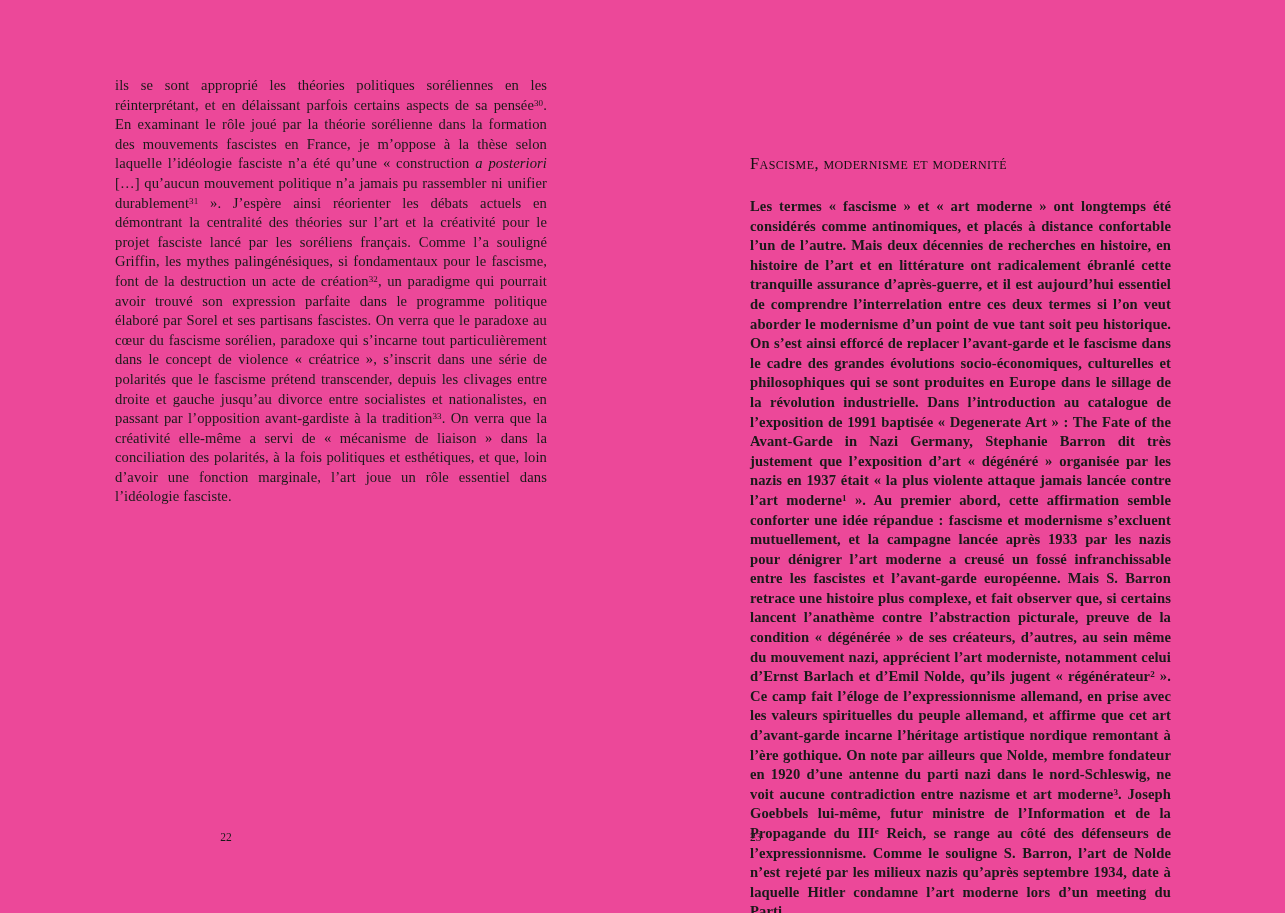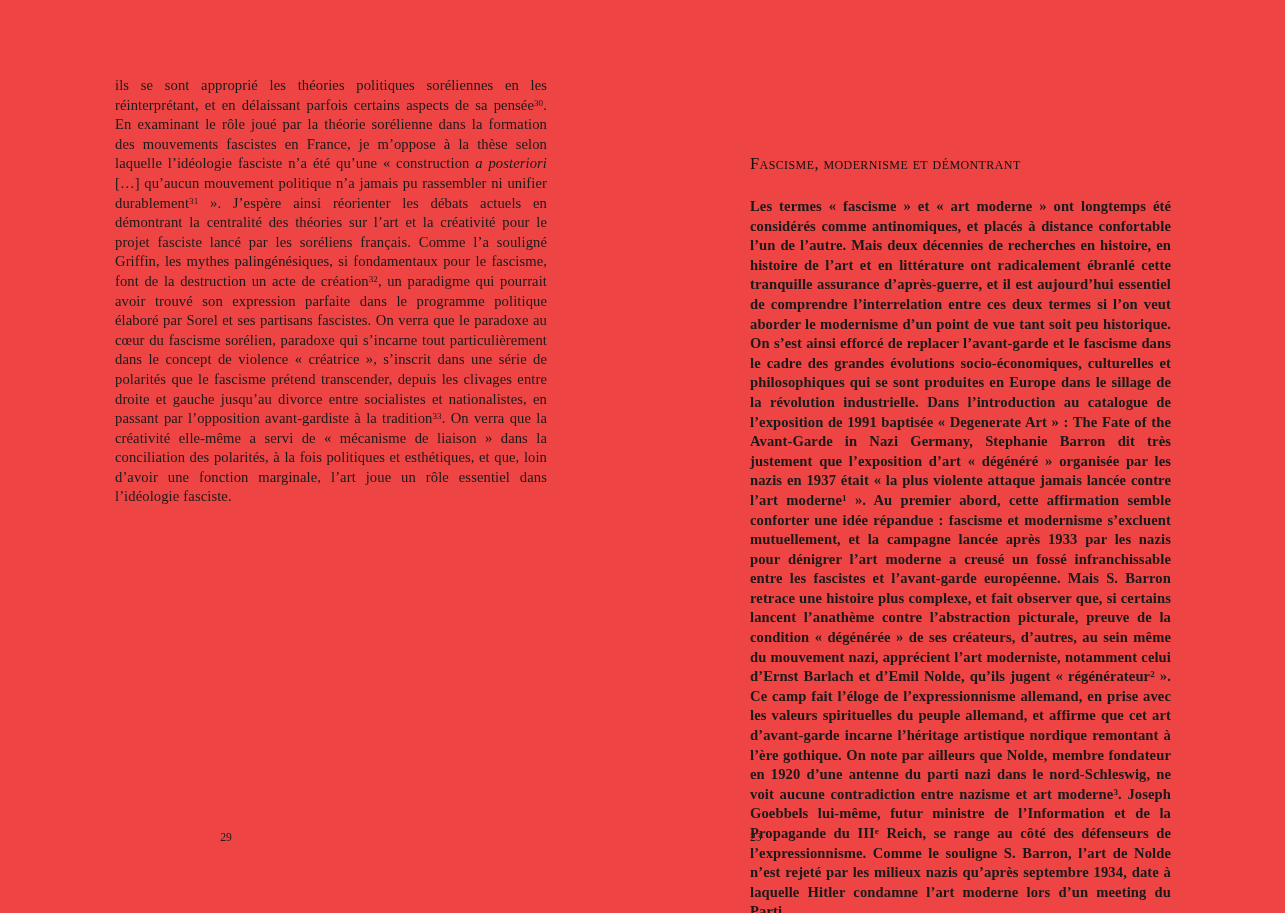--- a/index.html
+++ b/index.html
@@ -4,21 +4,21 @@
 <style>
   html, body {
     margin: 0;
     padding: 0;
     background: #ffffff;
   }
   .spread {
     position: relative;
     width: 1285px;
     height: 913px;
-    background: #ef4444;
+    background: #ec4899;
     font-family: "Liberation Serif", "DejaVu Serif", serif;
     color: #1a1a1a;
     overflow: hidden;
   }
   .page {
     position: absolute;
     top: 0;
     height: 100%;
   }
   .page-left  { left: 0;    width: 642px; }
@@ -100,22 +100,22 @@
     top: -0.45em;
   }
 </style>
 </head>
 <body>
 
 <div class="spread">
 
   <section class="page page-left">
     <p class="body-text"><span>ils se sont approprié les théories politiques soréliennes en les réinterprétant, et en délaissant parfois certains aspects de sa pensée</span><span class="seg-sup">30</span><span>. En examinant le rôle joué par la théorie sorélienne dans la formation des mouvements fascistes en France, je m’oppose à la thèse selon laquelle l’idéologie fasciste n’a été qu’une «&nbsp;construction </span><span class="seg-i">a posteriori</span><span> […] qu’aucun mouvement politique n’a jamais pu rassembler ni unifier durablement</span><span class="seg-sup">31</span><span>&nbsp;». J’espère ainsi réorienter les débats actuels en démontrant la centralité des théories sur l’art et la créativité pour le projet fasciste lancé par les soréliens français. Comme l’a souligné Griffin, les mythes palingénésiques, si fondamentaux pour le fascisme, font de la destruction un acte de création</span><span class="seg-sup">32</span><span>, un paradigme qui pourrait avoir trouvé son expression parfaite dans le programme politique élaboré par Sorel et ses partisans fascistes. On verra que le paradoxe au cœur du fascisme sorélien, paradoxe qui s’incarne tout particulièrement dans le concept de violence «&nbsp;créatrice&nbsp;», s’inscrit dans une série de polarités que le fascisme prétend transcender, depuis les clivages entre droite et gauche jusqu’au divorce entre socialistes et nationalistes, en passant par l’opposition avant-gardiste à la tradition</span><span class="seg-sup">33</span><span>. On verra que la créativité elle-même a servi de «&nbsp;mécanisme de liaison&nbsp;» dans la conciliation des polarités, à la fois politiques et esthétiques, et que, loin d’avoir une fonction marginale, l’art joue un rôle essentiel dans l’idéologie fasciste.</span></p>
-    <div class="folio">29</div>
+    <div class="folio">22</div>
   </section>
 
   <section class="page page-right">
-    <h2 class="section-title">Fascisme, modernisme et démontrant</h2>
+    <h2 class="section-title">Fascisme, modernisme et modernité</h2>
     <p class="body-text"><span>Les termes «&nbsp;fascisme&nbsp;» et «&nbsp;art moderne&nbsp;» ont longtemps été considérés comme antinomiques, et placés à distance confortable l’un de l’autre. Mais deux décennies de recherches en histoire, en histoire de l’art et en littérature ont radicalement ébranlé cette tranquille assurance d’après-guerre, et il est aujourd’hui essentiel de comprendre l’interrelation entre ces deux termes si l’on veut aborder le modernisme d’un point de vue tant soit peu historique. On s’est ainsi efforcé de replacer l’avant-garde et le fascisme dans le cadre des grandes évolutions socio-économiques, culturelles et philosophiques qui se sont produites en Europe dans le sillage de la révolution industrielle. Dans l’introduction au catalogue de l’exposition de 1991 baptisée «&nbsp;Degenerate Art&nbsp;»&nbsp;: The Fate of the Avant-Garde in Nazi Germany, Stephanie Barron dit très justement que l’exposition d’art «&nbsp;dégénéré&nbsp;» organisée par les nazis en 1937 était «&nbsp;la plus violente attaque jamais lancée contre l’art moderne</span><span class="seg-sup">1</span><span>&nbsp;». Au premier abord, cette affirmation semble conforter une idée répandue&nbsp;: fascisme et modernisme s’excluent mutuellement, et la campagne lancée après 1933 par les nazis pour dénigrer l’art moderne a creusé un fossé infranchissable entre les fascistes et l’avant-garde européenne. Mais S. Barron retrace une histoire plus complexe, et fait observer que, si certains lancent l’anathème contre l’abstraction picturale, preuve de la condition «&nbsp;dégénérée&nbsp;» de ses créateurs, d’autres, au sein même du mouvement nazi, apprécient l’art moderniste, notamment celui d’Ernst Barlach et d’Emil Nolde, qu’ils jugent «&nbsp;régénérateur</span><span class="seg-sup">2</span><span>&nbsp;». Ce camp fait l’éloge de l’expressionnisme allemand, en prise avec les valeurs spirituelles du peuple allemand, et affirme que cet art d’avant-garde incarne l’héritage artistique nordique remontant à l’ère gothique. On note par ailleurs que Nolde, membre fondateur en 1920 d’une antenne du parti nazi dans le nord-Schleswig, ne voit aucune contradiction entre nazisme et art moderne</span><span class="seg-sup">3</span><span>. Joseph Goebbels lui-même, futur ministre de l’Information et de la Propagande du III</span><span class="seg-sup">e</span><span> Reich, se range au côté des défenseurs de l’expressionnisme. Comme le souligne S. Barron, l’art de Nolde n’est rejeté par les milieux nazis qu’après septembre 1934, date à laquelle Hitler condamne l’art moderne lors d’un meeting du Parti</span></p>
     <div class="folio">23</div>
   </section>
 
 </div>
 
 </body></html>

